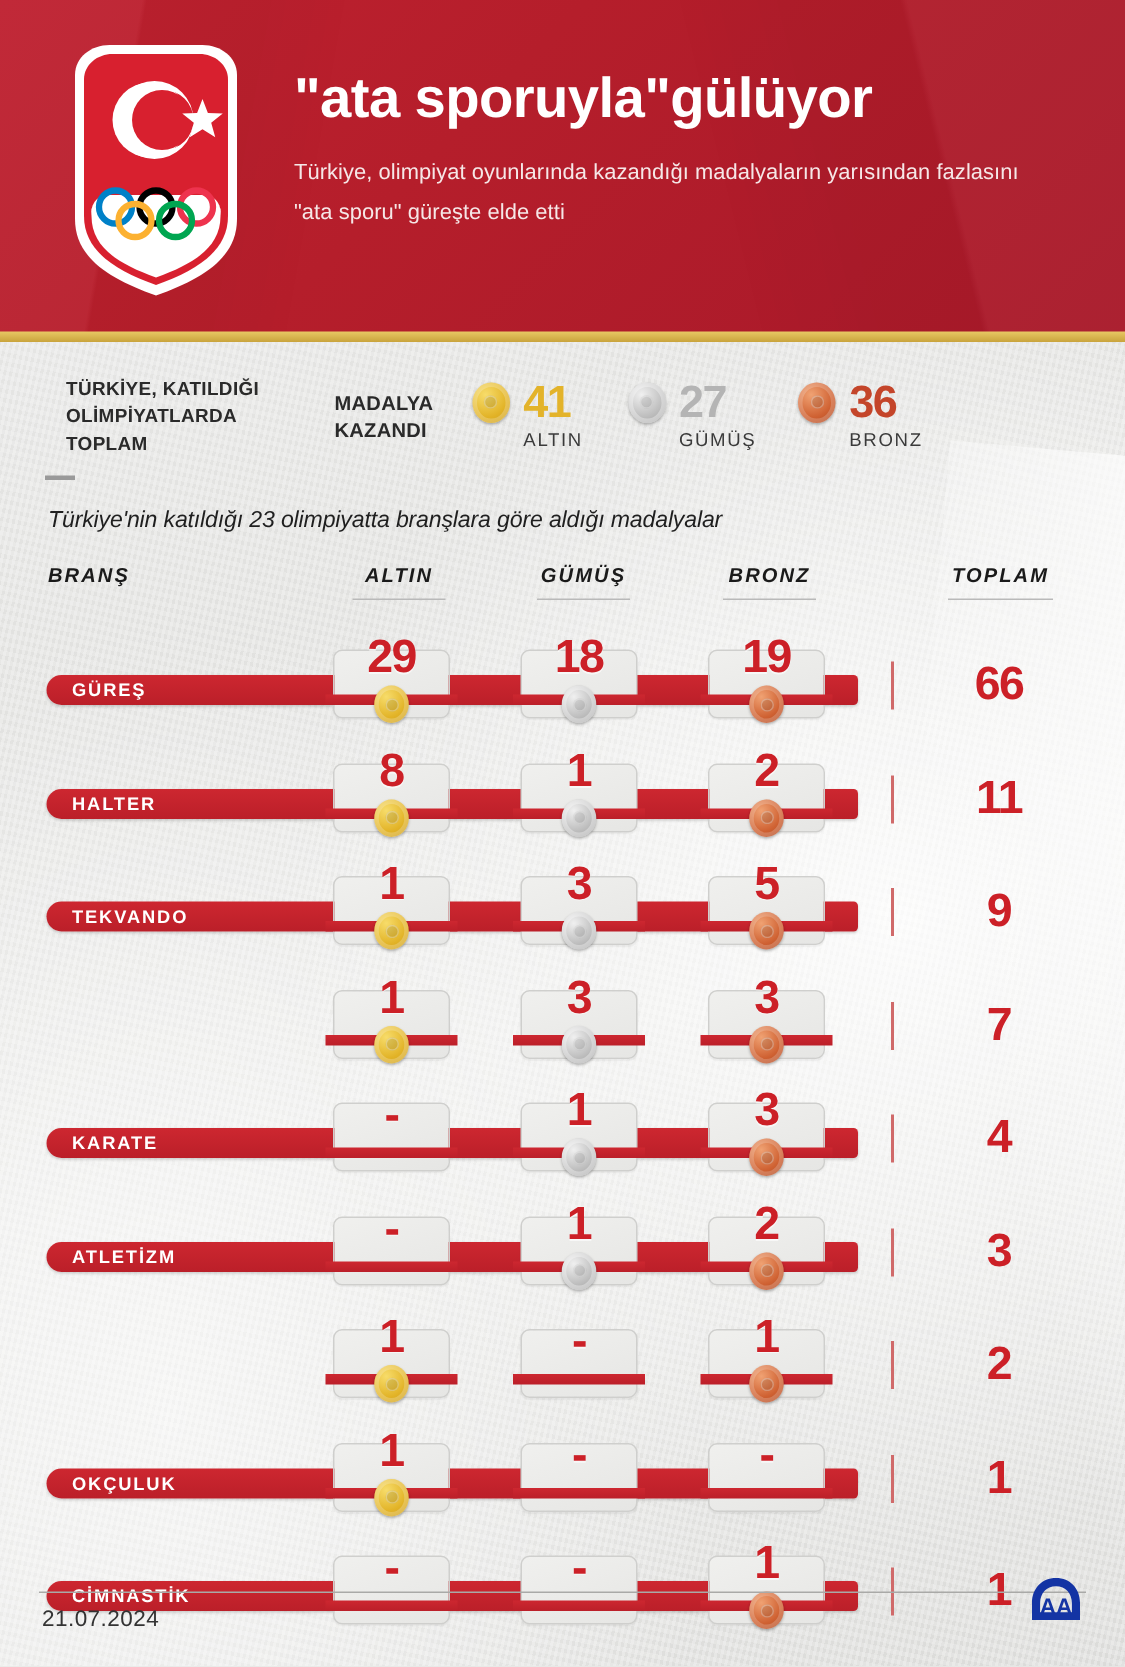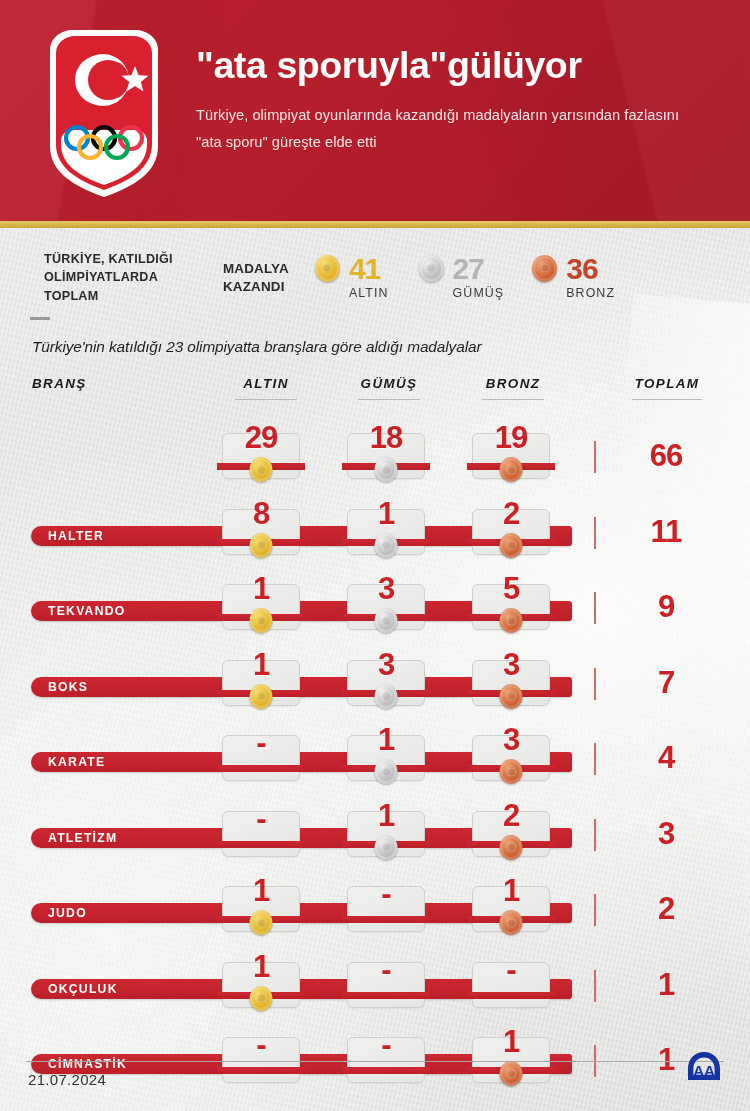--- a/index.html
+++ b/index.html
@@ -182,20 +182,23 @@
     <div class="th" style="left:358px; width:62px; text-align:center">
       <span>GÜMÜŞ</span><u></u></div>
     <div class="th" style="left:482px; width:62px; text-align:center">
       <span>BRONZ</span><u></u></div>
     <div class="th" style="left:632px; width:70px; text-align:center">
       <span>TOPLAM</span><u></u></div>
   </div>
 
   <div class="rows" id="rows">
       <div class="row">
+        <div class="bar">
+          <span class="label">GÜREŞ</span>
+        </div>
         <div class="card g">
           <div class="val">29</div>
           <div class="rule"></div>
           <span class="medal gold"></span>
         </div>
         <div class="card s">
           <div class="val">18</div>
           <div class="rule"></div>
           <span class="medal silver"></span>
         </div>
@@ -245,23 +248,20 @@
         </div>
         <div class="card b">
           <div class="val">5</div>
           <div class="rule"></div>
           <span class="medal bronze"></span>
         </div>
         <div class="sep"></div>
         <div class="total">9</div>
       </div>
       <div class="row">
-        <div class="bar">
-          <span class="label">BOKS</span>
-        </div>
         <div class="card g">
           <div class="val">1</div>
           <div class="rule"></div>
           <span class="medal gold"></span>
         </div>
         <div class="card s">
           <div class="val">3</div>
           <div class="rule"></div>
           <span class="medal silver"></span>
         </div>
@@ -309,23 +309,20 @@
         </div>
         <div class="card b">
           <div class="val">2</div>
           <div class="rule"></div>
           <span class="medal bronze"></span>
         </div>
         <div class="sep"></div>
         <div class="total">3</div>
       </div>
       <div class="row">
-        <div class="bar">
-          <span class="label">JUDO</span>
-        </div>
         <div class="card g">
           <div class="val">1</div>
           <div class="rule"></div>
           <span class="medal gold"></span>
         </div>
         <div class="card s">
           <div class="val dashv">-</div>
           <div class="rule"></div>
         </div>
         <div class="card b">

